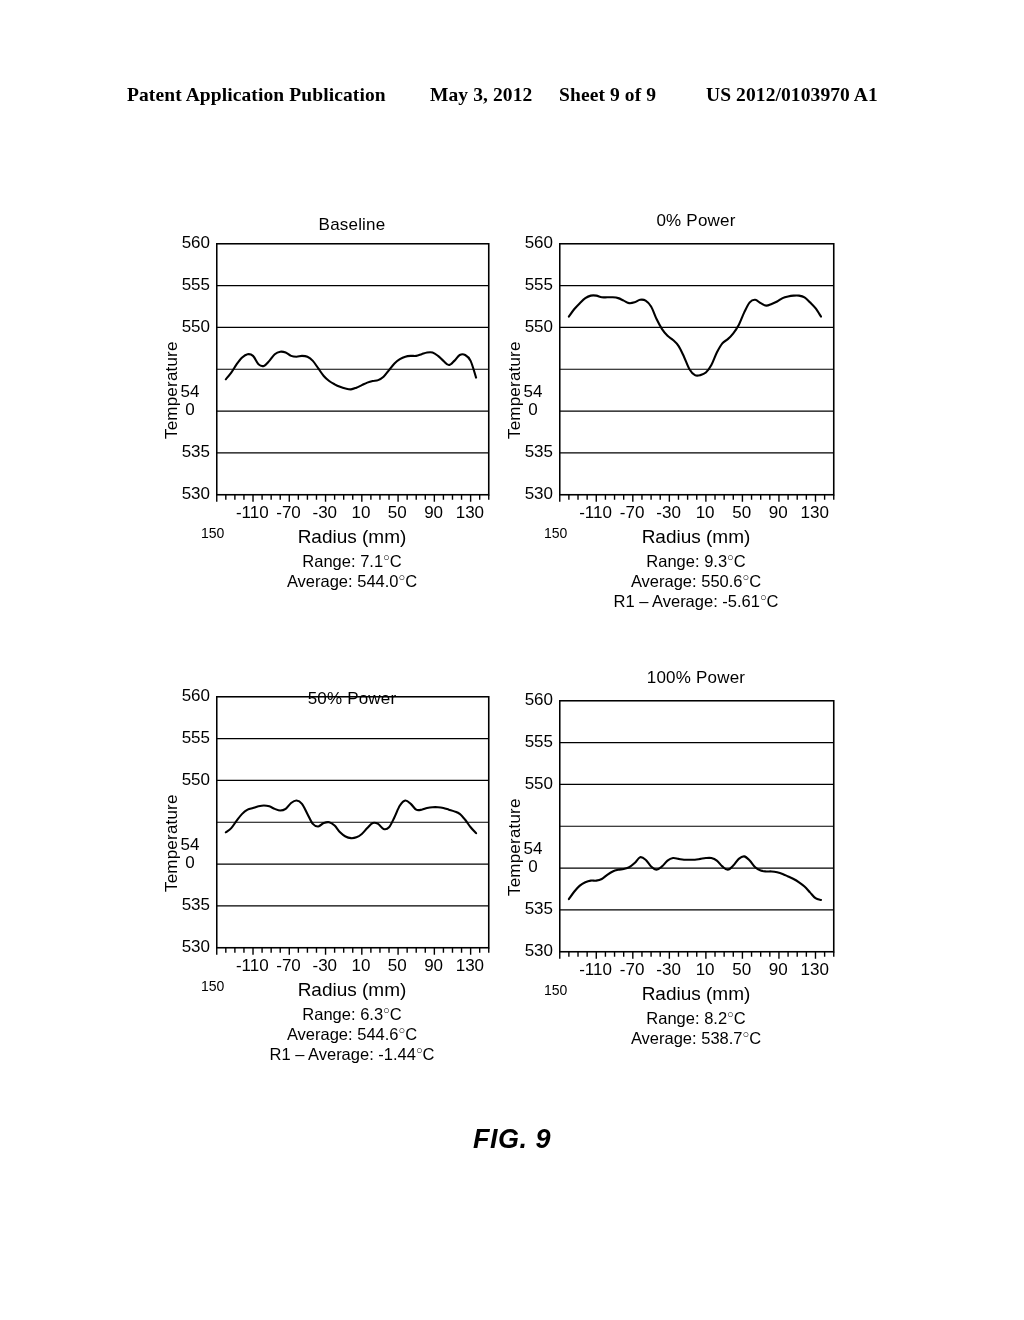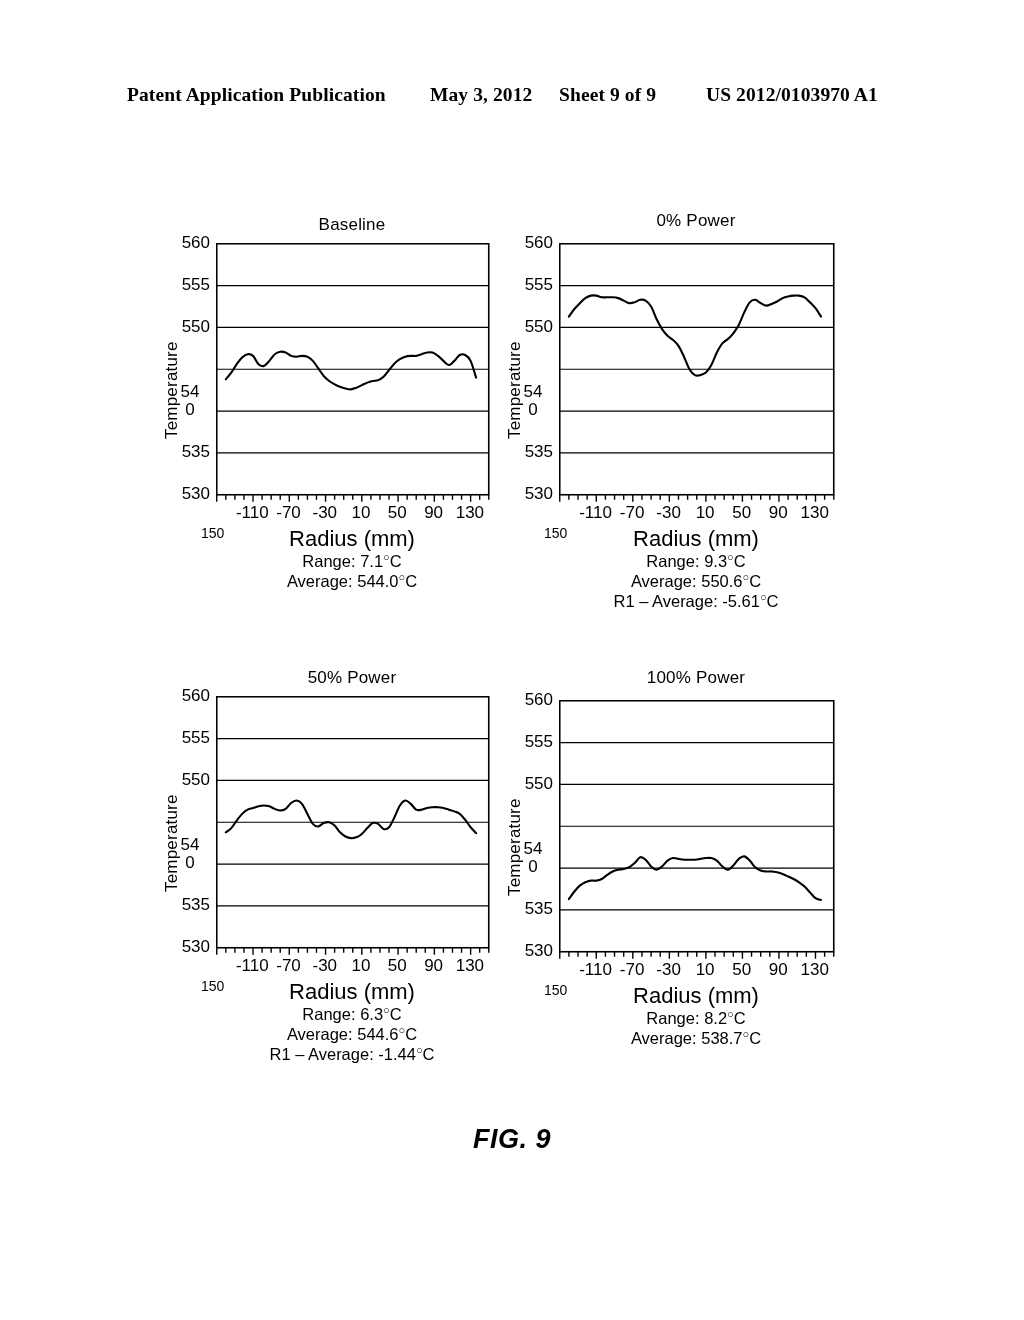--- a/index.html
+++ b/index.html
@@ -85,21 +85,21 @@
     white-space: nowrap;
   }
   .xtick-wrap150 {
     position: absolute;
     font-size: 14px;
     white-space: nowrap;
   }
 
   .xlabel {
     position: absolute;
-    font-size: 22px;
+    font-size: 19px;
     text-align: center;
     width: 100%;
     white-space: nowrap;
   }
 
   .caption {
     position: absolute;
     width: 100%;
     text-align: center;
     font-size: 16.5px;
@@ -270,21 +270,21 @@
       <div class="xtick" style="left: 285.733px; top: 292px; width: 52px;">130</div>
       <div class="xtick-wrap150" style="left: 41px; top: 314px;">150</div>
       <div class="xlabel" style="left: 56px; width: 274px; top: 315px;">Radius (mm)</div>
       <div class="caption" style="left: 56px; width: 274px; top: 340px;">
         <div>Range: 9.3<span class="deg">○</span>C</div>
         <div>Average: 550.6<span class="deg">○</span>C</div>
         <div>R1 – Average: -5.61<span class="deg">○</span>C</div>
       </div>
     </div>
     <div class="panel" style="left: 160px; top: 668px; width: 344px;">
-      <div class="panel-title" style="left: 56px; width: 272px;">50% Power</div>
+      <div class="panel-title" style="left: 56px; width: 272px; margin-top: 21px;">50% Power</div>
       <div class="ylabel" style="left: 2px; top: 223.78px;">Temperature</div>
       <div class="ytick" style="left: 4px; top: 19px; width: 46px;">560</div>
       <div class="ytick" style="left: 4px; top: 60.8333px; width: 46px;">555</div>
       <div class="ytick" style="left: 4px; top: 102.667px; width: 46px;">550</div>
       <div class="ytick-split" style="left: 10px; top: 168.333px; width: 40px;">54</div>
       <div class="ytick-split" style="left: 10px; top: 186.333px; width: 40px;">0</div>
       <div class="ytick" style="left: 4px; top: 228.167px; width: 46px;">535</div>
       <div class="ytick" style="left: 4px; top: 270px; width: 46px;">530</div>
       <svg width="276" height="265" style="position: absolute; left: 56px; top: 28px;">
         <rect x="0.75" y="0.75" width="272" height="251" fill="none" stroke="#000" stroke-width="1.6"></rect>

